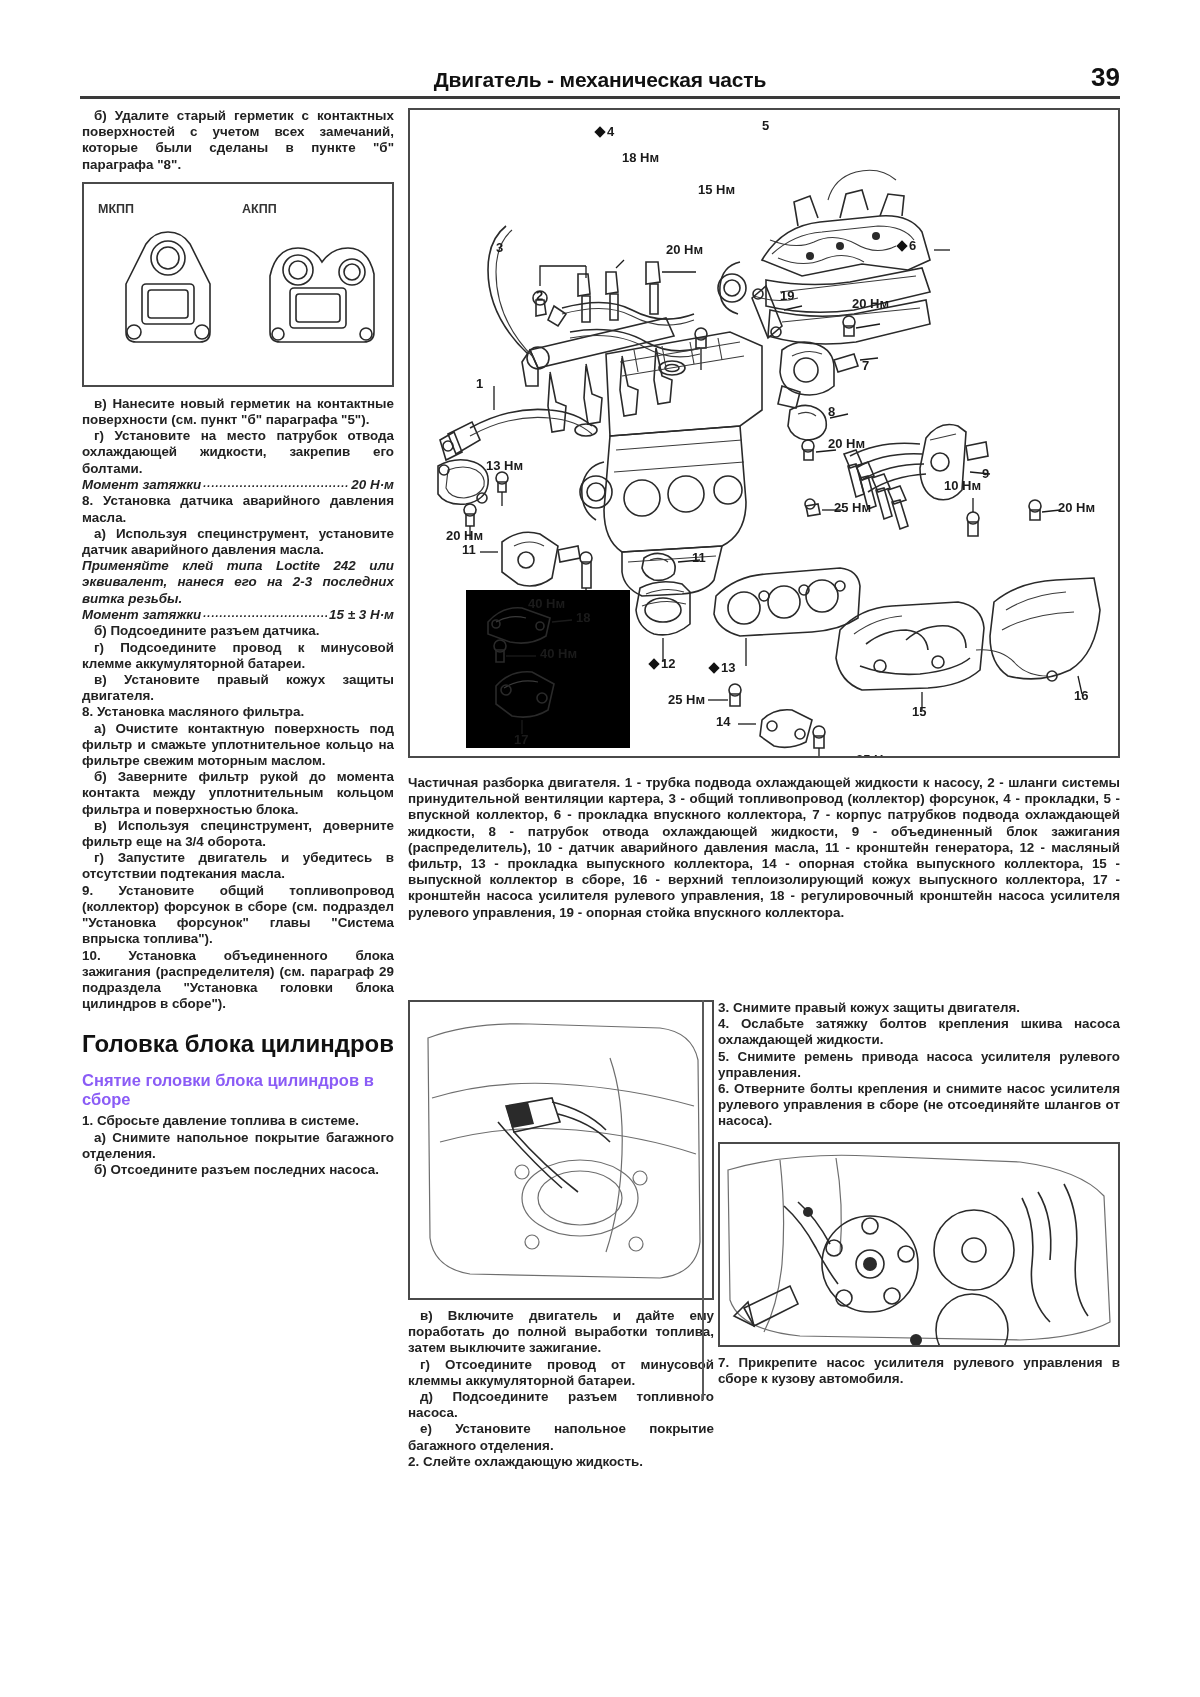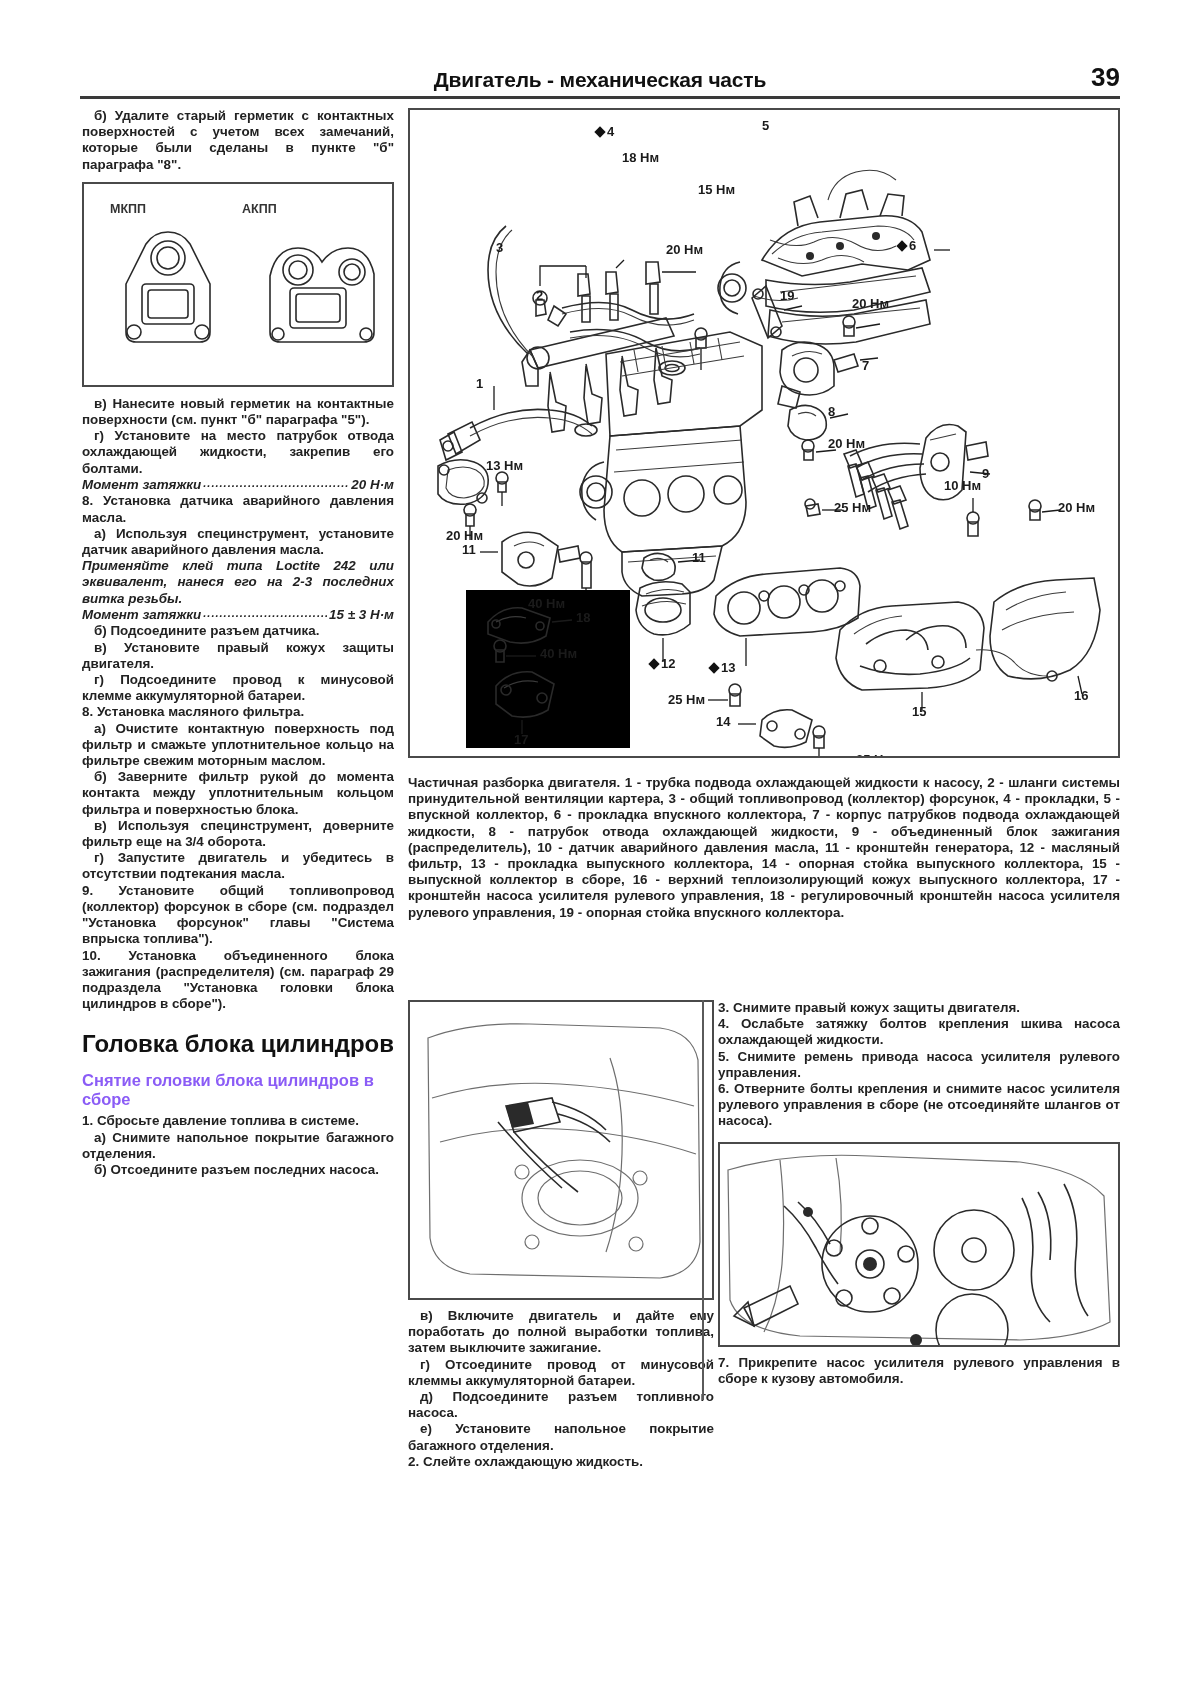--- a/index.html
+++ b/index.html
@@ -223,21 +223,21 @@
     <div class="header-title">Двигатель - механическая часть</div>
     <div class="header-page-number">39</div>
   </div>
   <div class="header-rule"></div>
 
   <div class="col-left">
 
     <p class="t indent">б) Удалите старый герметик с контактных поверхностей с учетом всех замечаний, которые были сделаны в пункте "б" параграфа "8".</p>
 
     <div class="fig-box" id="gasket-figure">
-      <div class="gasket-label" style="left:26px; top:18px;">МКПП</div>
+      <div class="gasket-label" style="left:14px; top:18px;">МКПП</div>
       <div class="gasket-label" style="left:158px; top:18px;">АКПП</div>
       <svg width="312" height="205" viewBox="0 0 312 205">
 
         <g>
           <path class="ln" d="M42 100 L62 60 Q70 48 84 48 Q98 48 106 60 L126 100 L126 148 Q126 158 116 158 L52 158 Q42 158 42 148 Z"></path>
           <circle class="ln" cx="84" cy="74" r="17"></circle>
           <circle class="ln" cx="84" cy="74" r="11"></circle>
           <rect class="ln" x="58" y="100" width="52" height="40" rx="4"></rect>
           <rect class="ln" x="64" y="106" width="40" height="28" rx="3"></rect>
           <circle class="ln" cx="50" cy="148" r="7"></circle>
@@ -271,22 +271,22 @@
     <p class="t indent">а) Используя специнструмент, установите датчик аварийного давления масла.</p>
     <p class="ital">Применяйте клей типа Loctite 242 или эквивалент, нанеся его на 2-3 последних витка резьбы.</p>
 
     <div class="torque-line">
       <span class="lbl">Момент затяжки</span>
       <span class="dots">.................................</span>
       <span class="val">15 ± 3 Н·м</span>
     </div>
 
     <p class="t indent">б) Подсоедините разъем датчика.</p>
+    <p class="t indent">г) Подсоедините провод к минусовой клемме аккумуляторной батареи.</p>
     <p class="t indent">в) Установите правый кожух защиты двигателя.</p>
-    <p class="t indent">г) Подсоедините провод к минусовой клемме аккумуляторной батареи.</p>
     <p class="t">8. Установка масляного фильтра.</p>
     <p class="t indent">а) Очистите контактную поверхность под фильтр и смажьте уплотнительное кольцо на фильтре свежим моторным маслом.</p>
     <p class="t indent">б) Заверните фильтр рукой до момента контакта между уплотнительным кольцом фильтра и поверхностью блока.</p>
     <p class="t indent">в) Используя специнструмент, доверните фильтр еще на 3/4 оборота.</p>
     <p class="t indent">г) Запустите двигатель и убедитесь в отсутствии подтекания масла.</p>
     <p class="t">9. Установите общий топливопровод (коллектор) форсунок в сборе (см. подраздел "Установка форсунок" главы "Система впрыска топлива").</p>
     <p class="t">10. Установка объединенного блока зажигания (распределителя) (см. параграф 29 подраздела "Установка головки блока цилиндров в сборе").</p>
 
     <h2 class="section-title">Головка блока цилиндров</h2>
     <h3 class="sub-title">Снятие головки блока цилиндров в сборе</h3>

